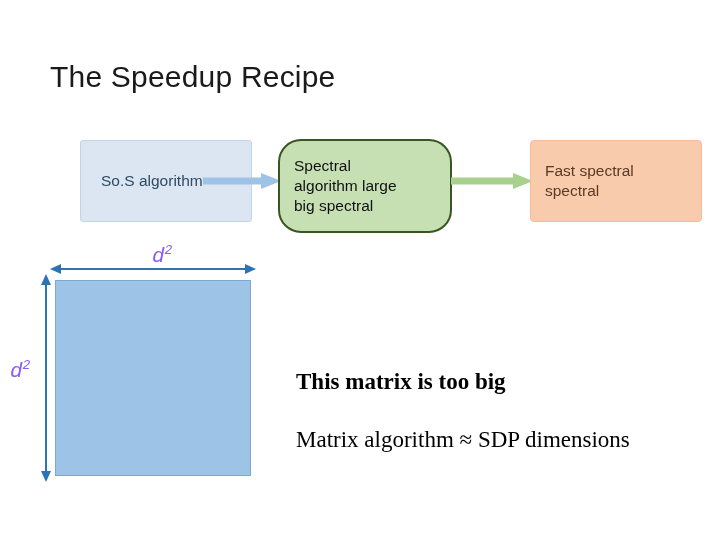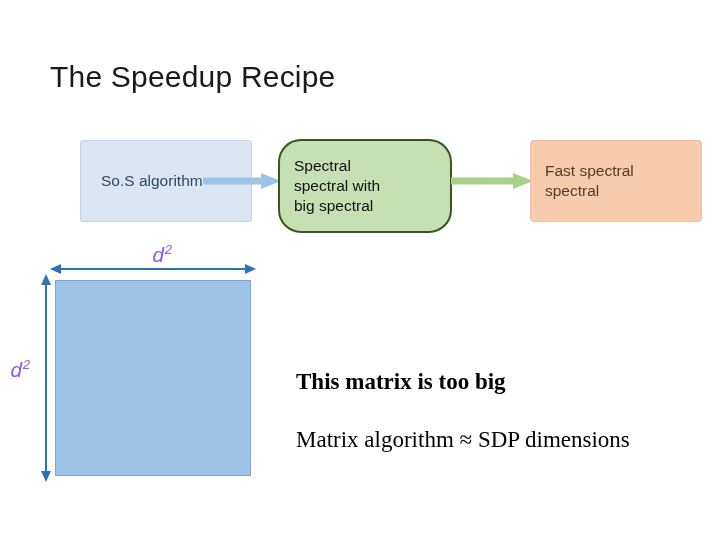--- a/index.html
+++ b/index.html
@@ -149,21 +149,21 @@
   </div>
 
   <span class="arrow" id="arrow-1">
     <svg width="78" height="16" viewBox="0 0 78 16" xmlns="http://www.w3.org/2000/svg">
       <polygon points="0,4.5 58,4.5 58,0 78,8 58,16 58,11.5 0,11.5" fill="#9dc3e6"></polygon>
     </svg>
   </span>
 
   <div class="box" id="box-spectral">
     <span class="line">Spectral</span>
-    <span class="line">spectral with</span>
+    <span class="line">algorithm large</span>
     <span class="line">big spectral</span>
   </div>
 
   <span class="arrow" id="arrow-2">
     <svg width="82" height="16" viewBox="0 0 82 16" xmlns="http://www.w3.org/2000/svg">
       <polygon points="0,4.5 62,4.5 62,0 82,8 62,16 62,11.5 0,11.5" fill="#a9d18e"></polygon>
     </svg>
   </span>
 
   <div class="box" id="box-fast">

